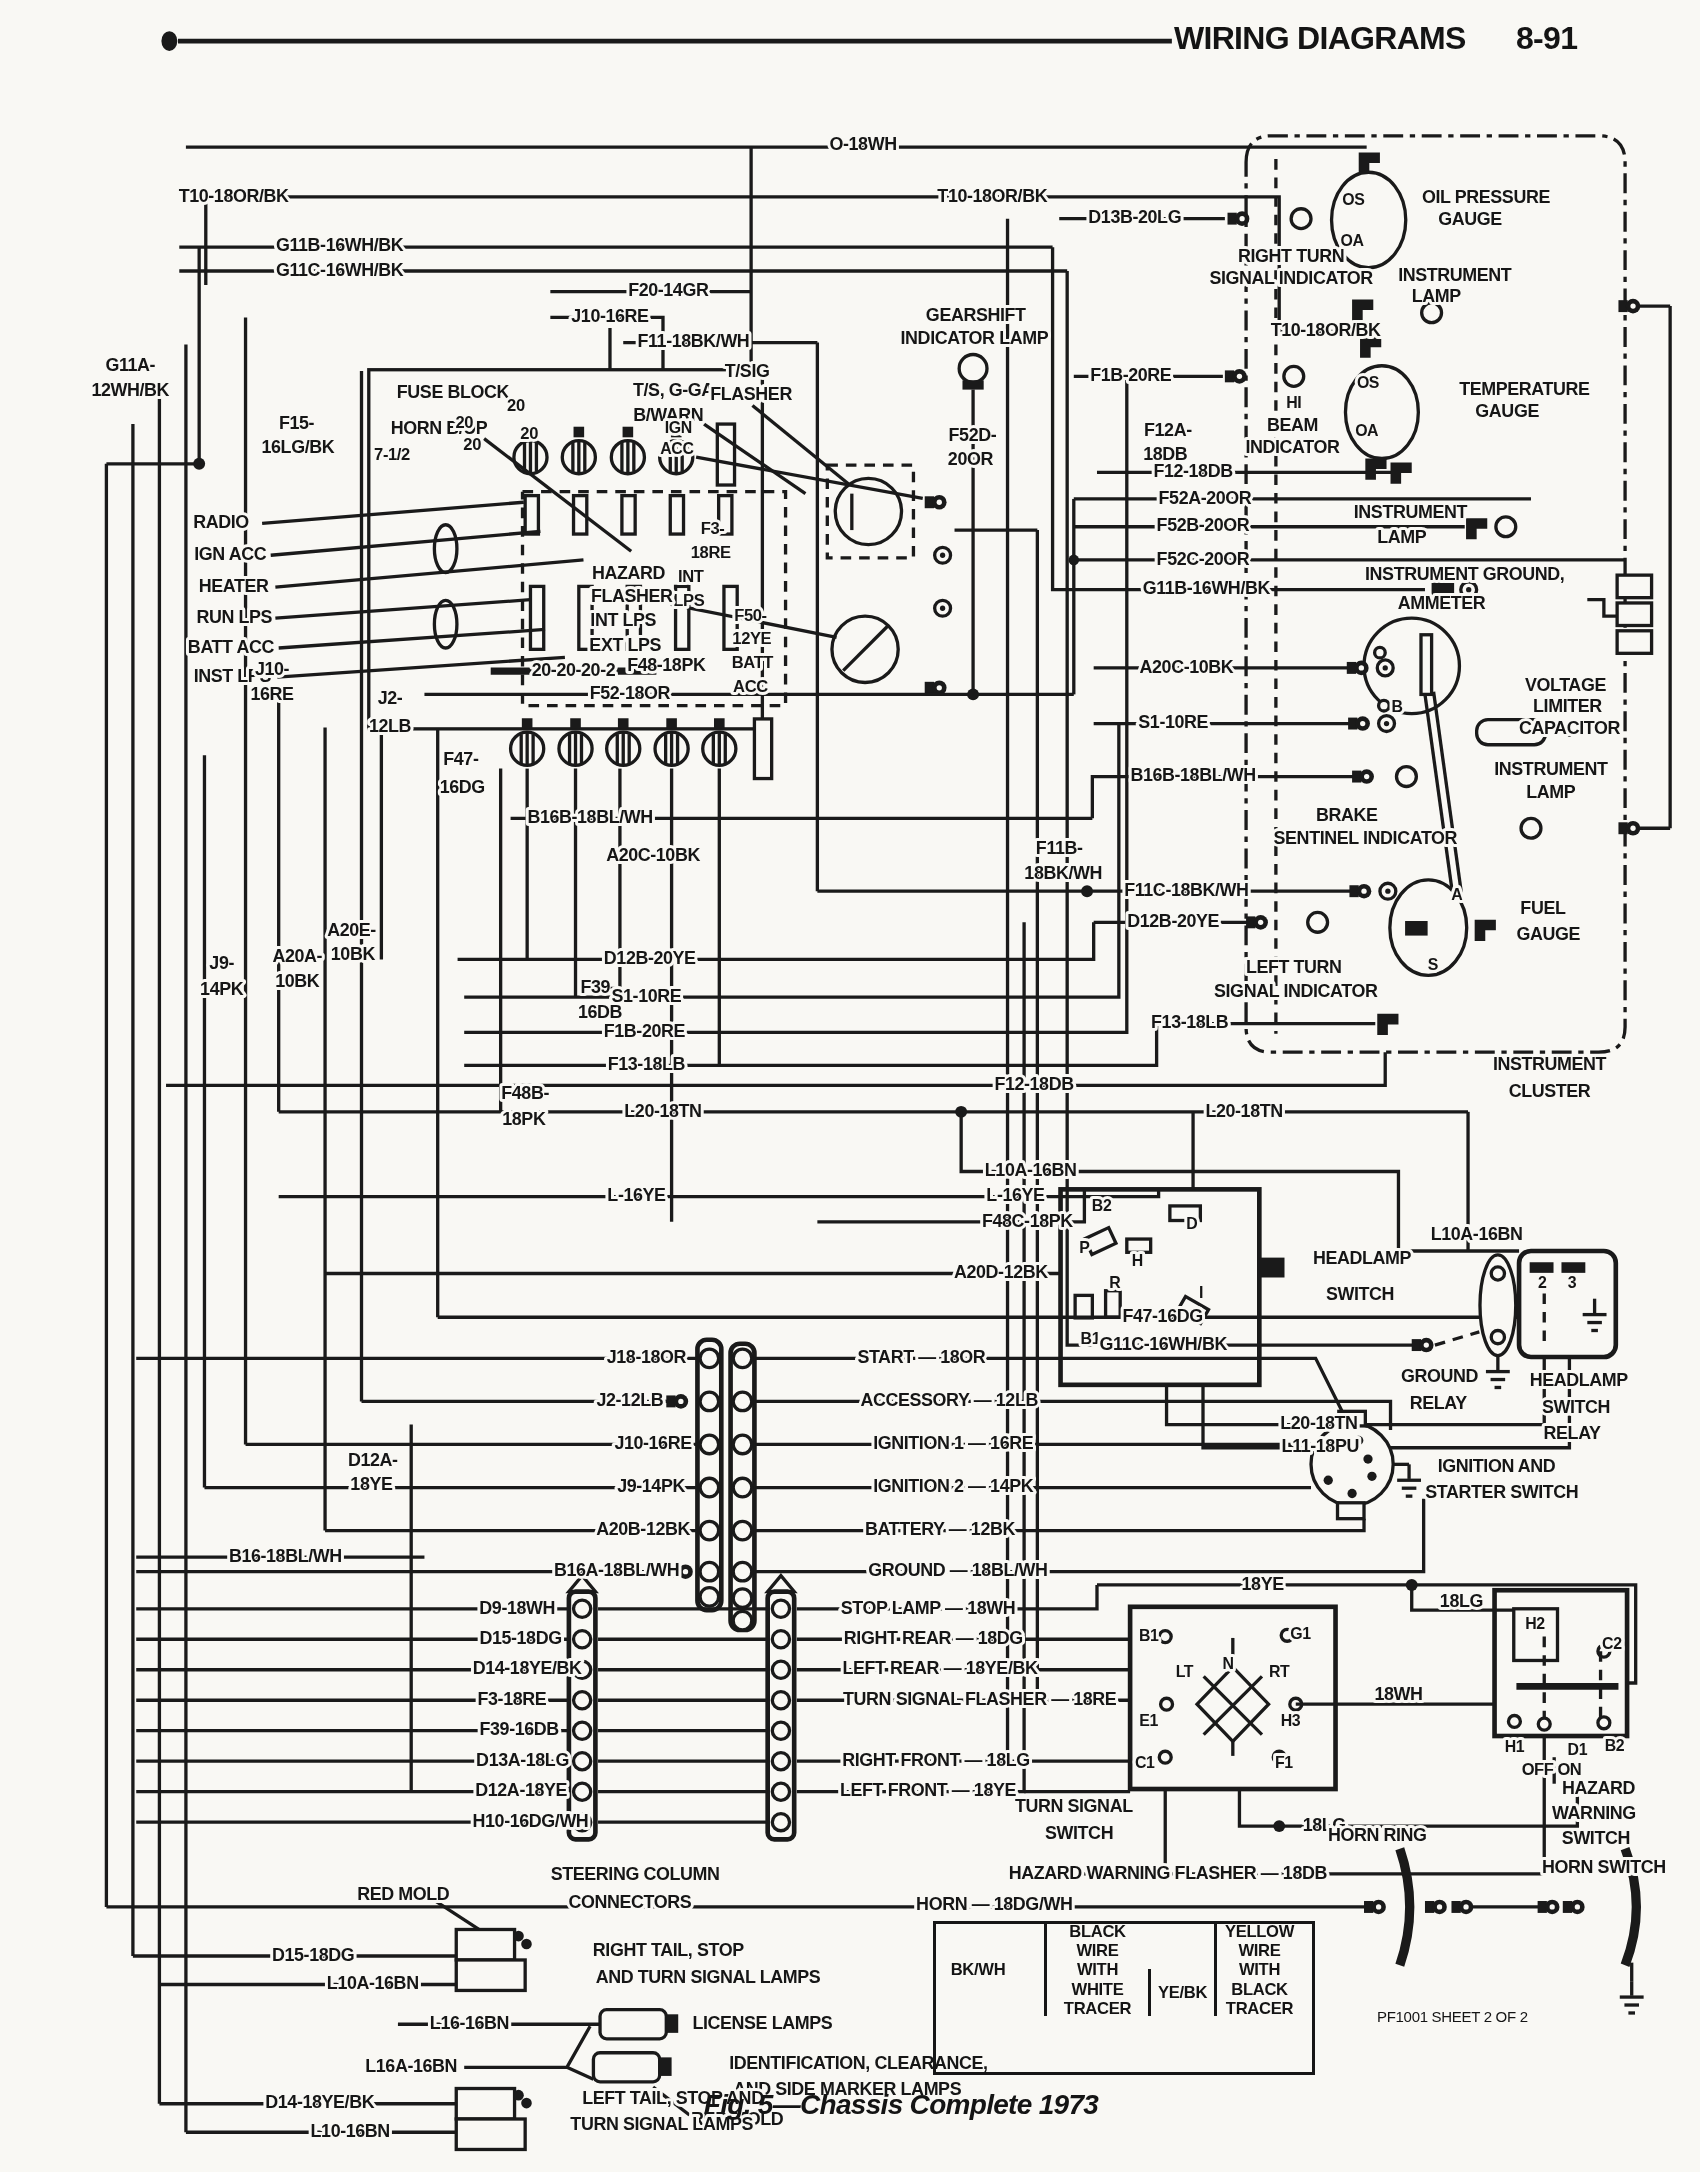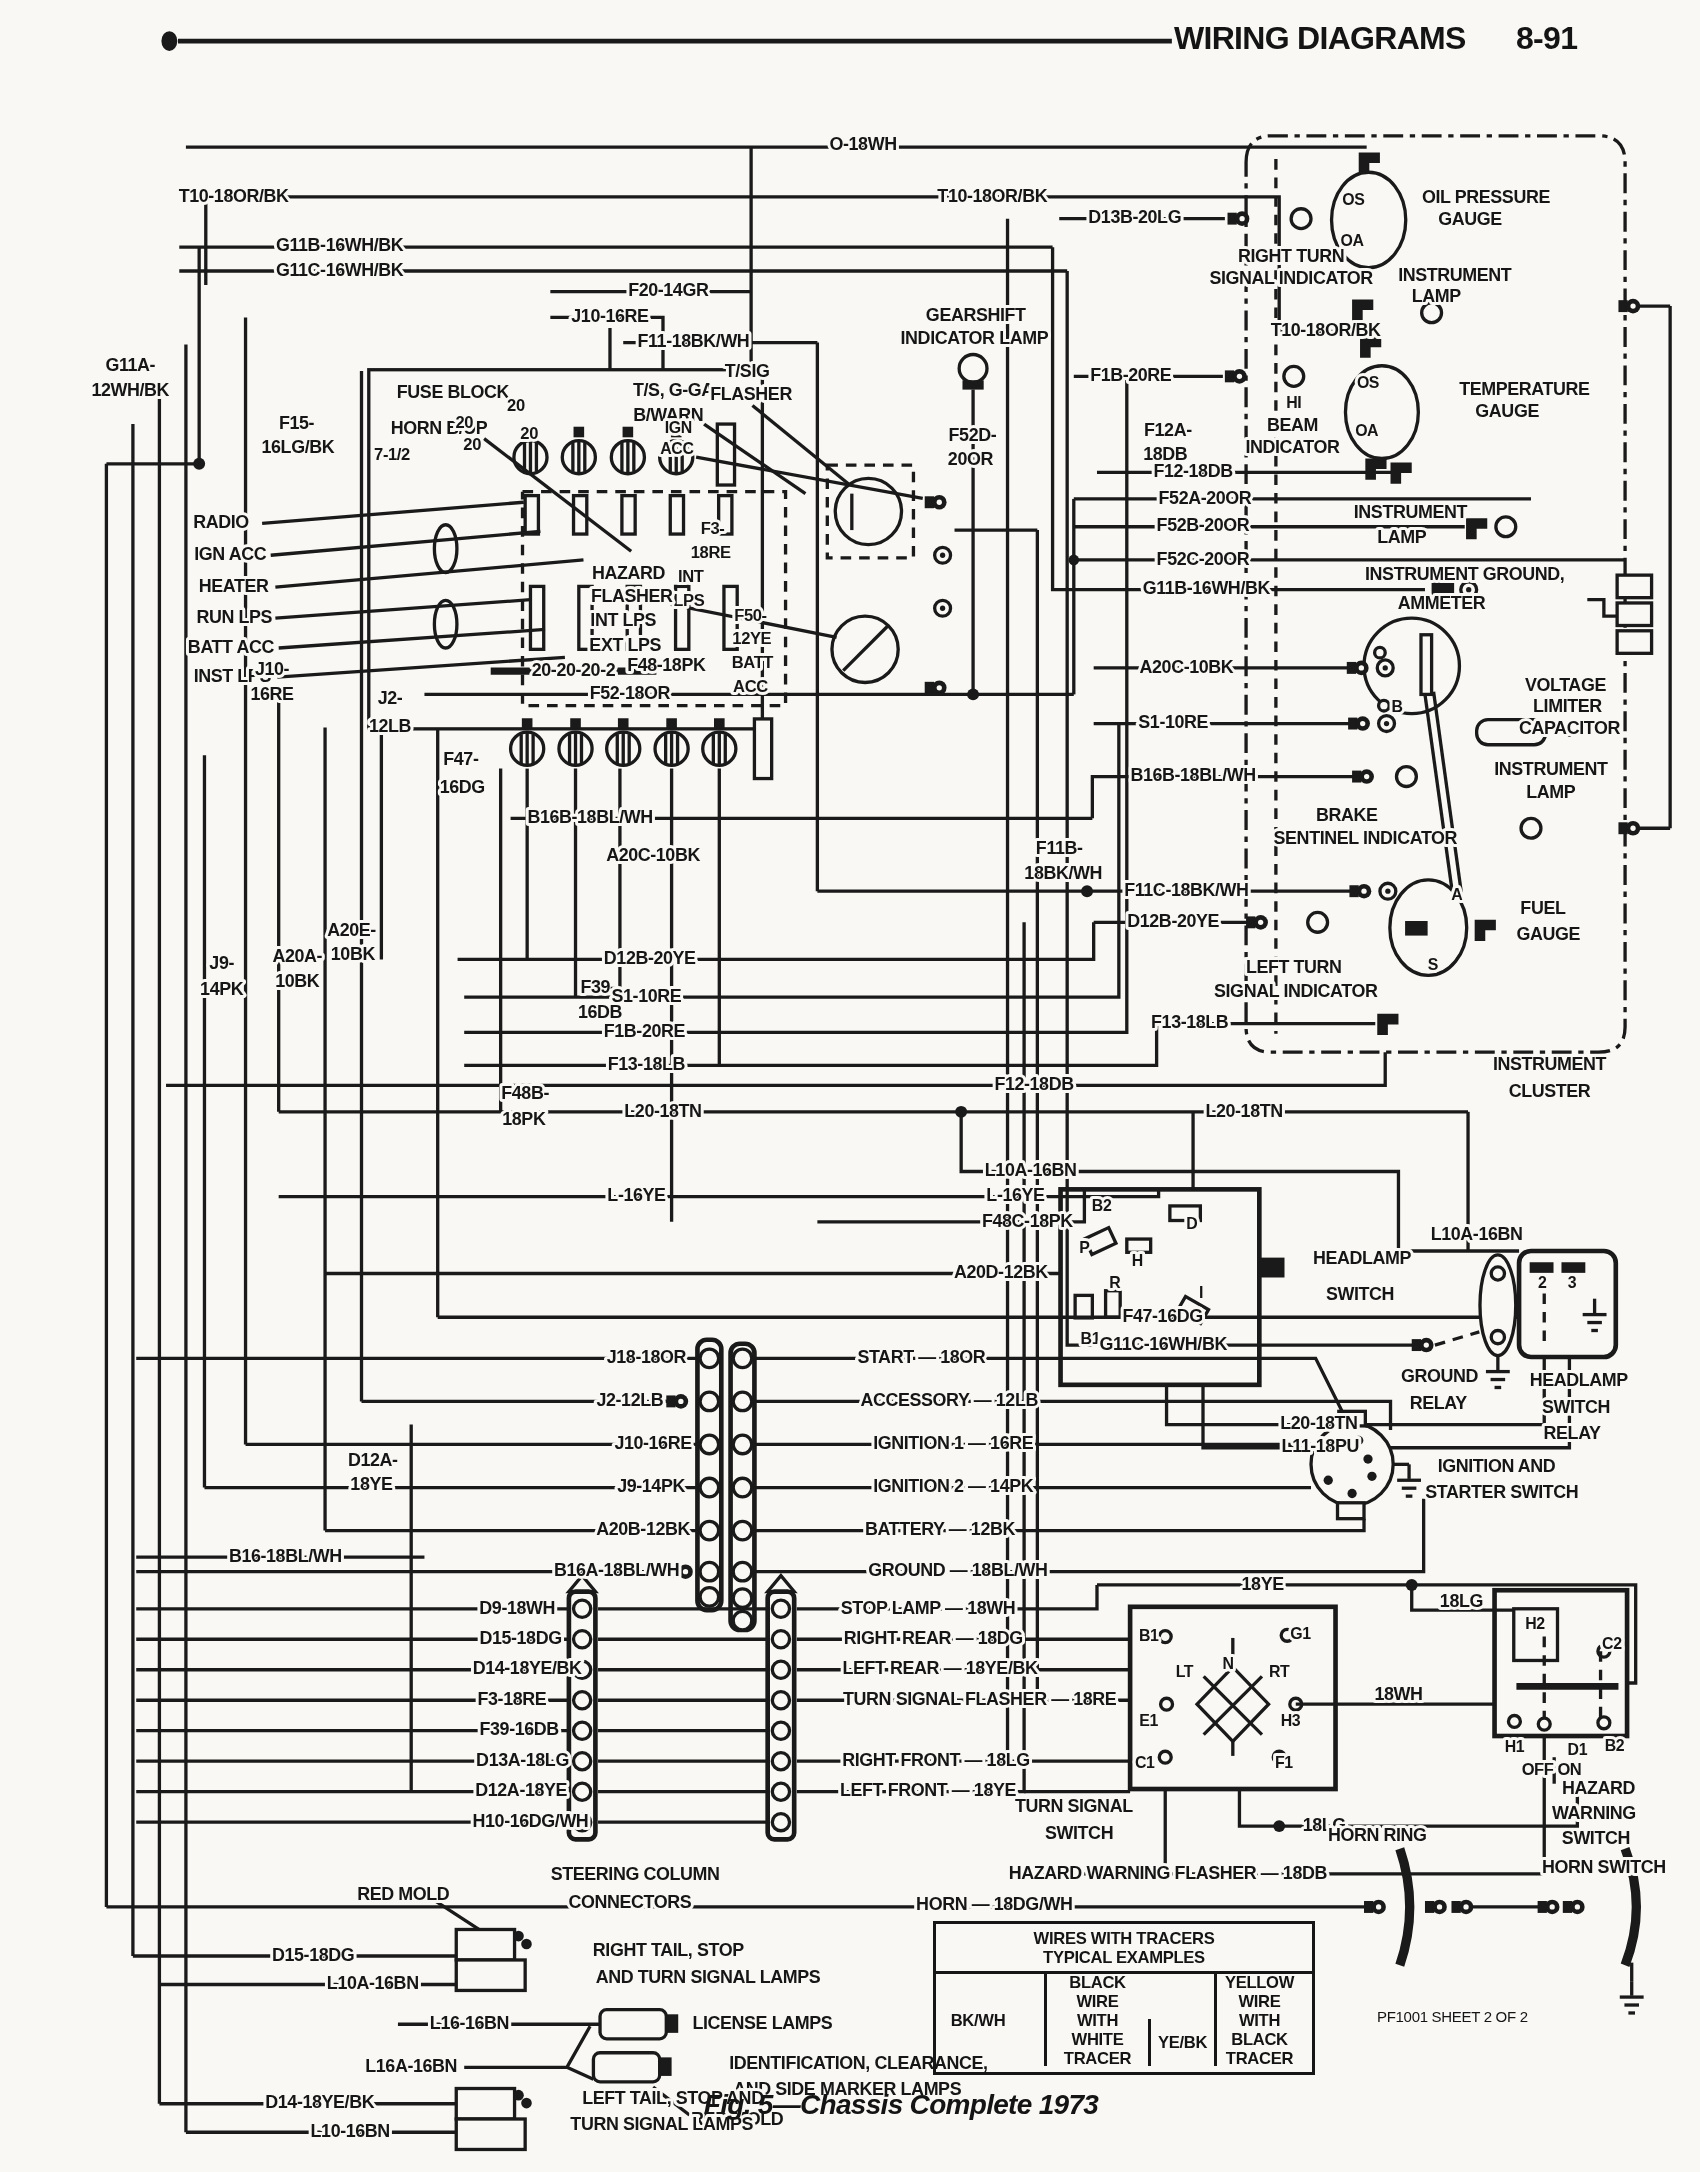--- a/index.html
+++ b/index.html
@@ -702,24 +702,20 @@
         <text x="528" y="3218" class="lbl" font-size="27">L10-16BN</text>
         <text x="1015" y="3168" class="lbl" font-size="27">LEFT TAIL, STOP AND</text>
         <text x="998" y="3208" class="lbl" font-size="27">TURN SIGNAL LAMPS</text>
       </g>
   </svg>
 
   <div class="hdr-title">WIRING DIAGRAMS</div>
   <div class="hdr-page">8-91</div>
 
   <div class="legend">
-    <div class="ttl">
-      <div>WIRES WITH TRACERS</div>
-      <div>TYPICAL EXAMPLES</div>
-    </div>
     <div class="cells">
       <div class="cell c0">BK/WH</div>
       <div class="cell c1">BLACK WIRE WITH WHITE TRACER</div>
       <div class="cell c2">YE/BK</div>
       <div class="cell c3">YELLOW WIRE WITH BLACK TRACER</div>
     </div>
   </div>
 
   <div class="sheet-ref">PF1001 SHEET 2 OF 2</div>
   <div class="fig-caption">Fig. 5—Chassis Complete 1973</div>

